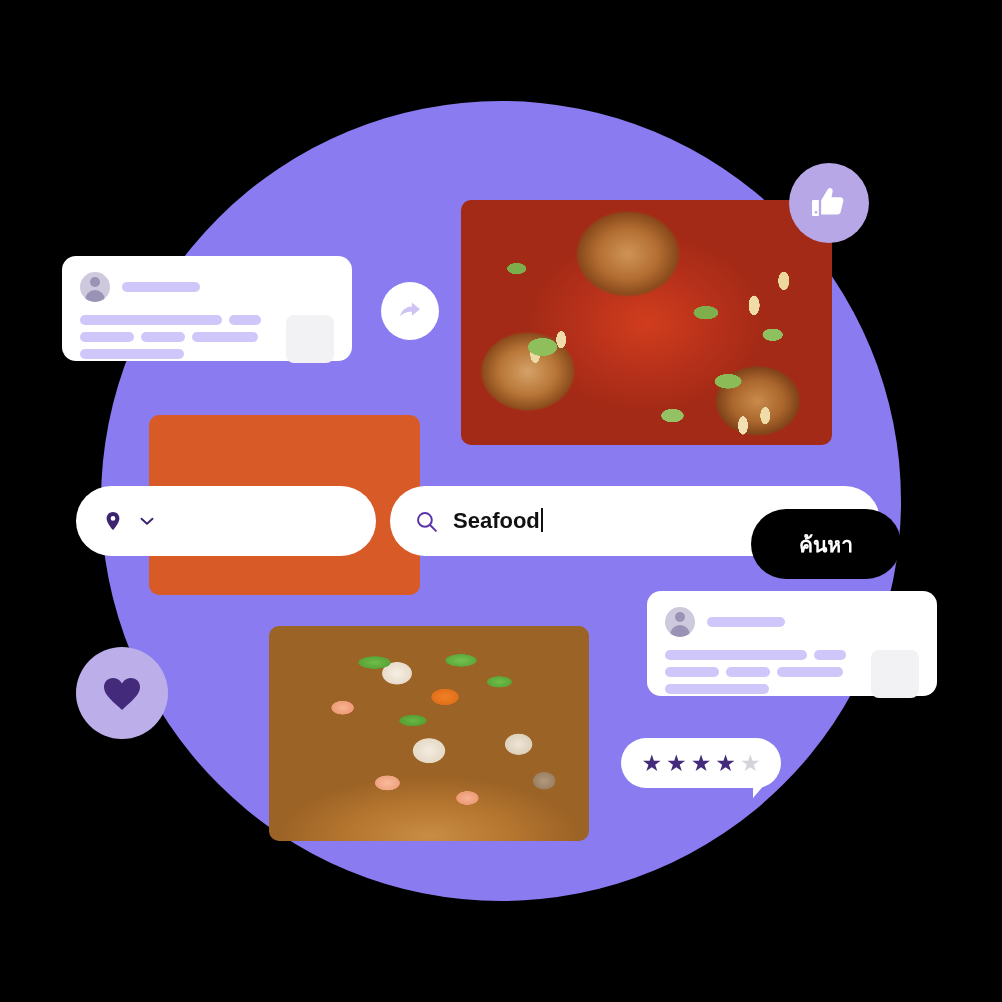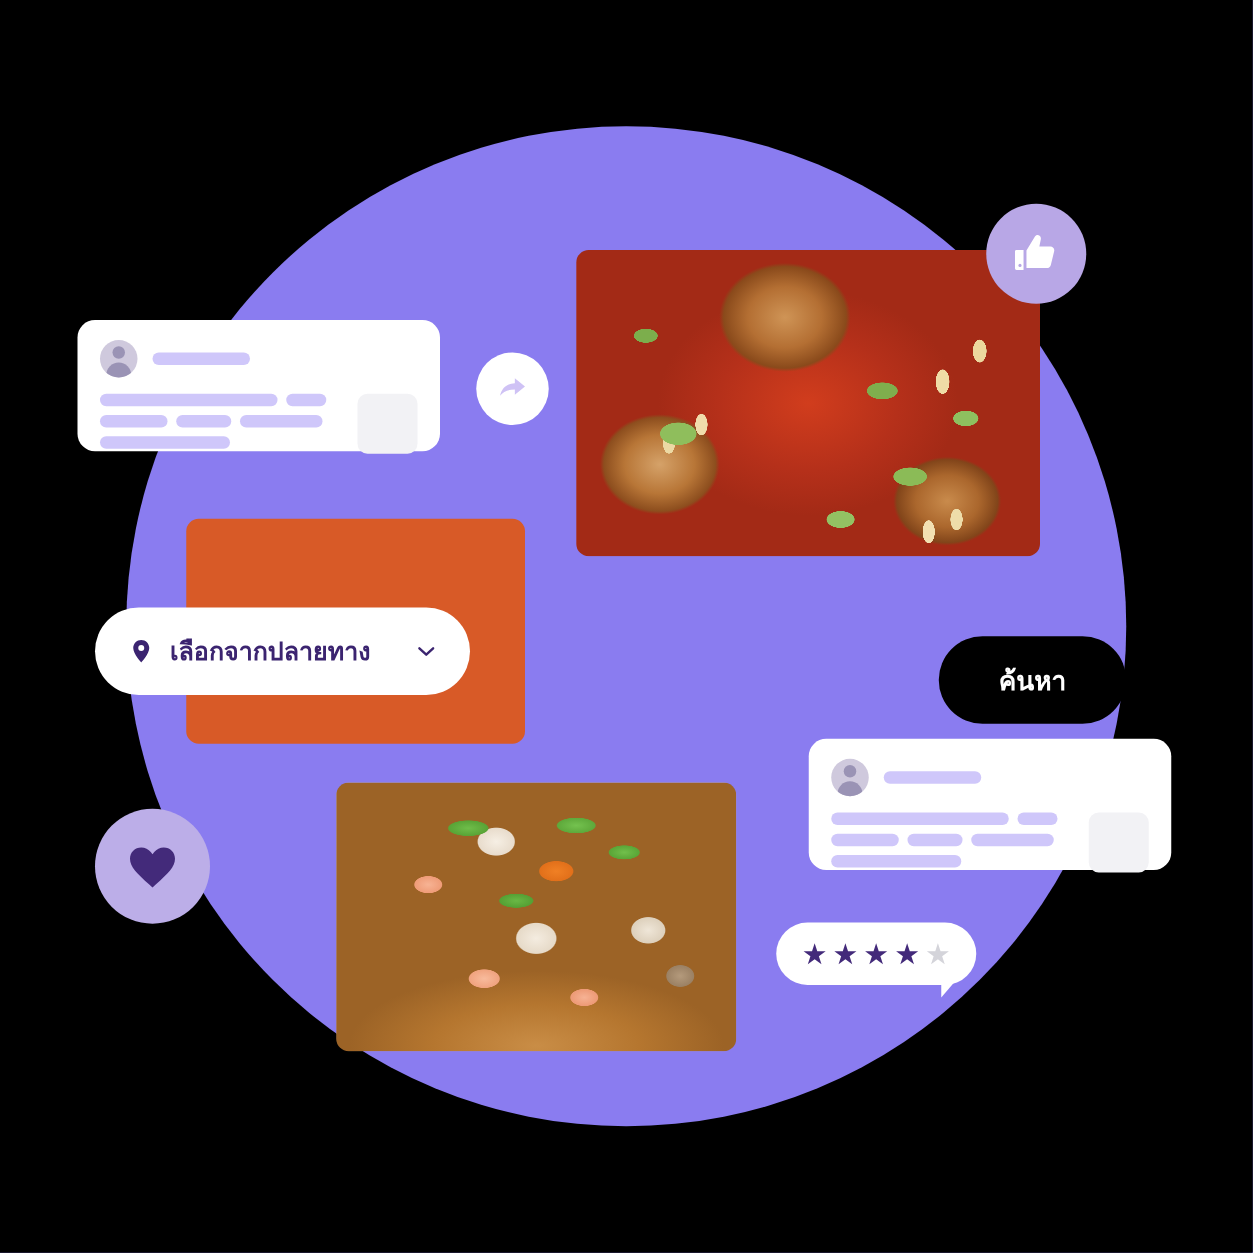--- a/index.html
+++ b/index.html
@@ -331,22 +331,28 @@
     <span class="star filled">★</span>
     <span class="star filled">★</span>
     <span class="star filled">★</span>
     <span class="star empty">★</span>
   </div>
 
   <div class="location-pill">
     <svg class="icon" width="22" height="22" viewBox="0 0 24 24">
       <path fill="#3b2470" d="M12 2.2c-3.9 0-7 3.1-7 7 0 5.2 7 12.6 7 12.6s7-7.4 7-12.6c0-3.9-3.1-7-7-7zm0 9.6a2.6 2.6 0 1 1 0-5.2 2.6 2.6 0 0 1 0 5.2z"></path>
     </svg>
-    <span class="location-label">เลือกจากปลายทาง</span>
     <svg class="icon" width="22" height="22" viewBox="0 0 24 24">
       <path fill="none" stroke="#3b2470" stroke-width="2.1" stroke-linecap="round" stroke-linejoin="round" d="M6 9.5l6 5.5 6-5.5"></path>
     </svg>
   </div>
 
+  <div class="search-pill">
+    <svg class="icon" width="25" height="25" viewBox="0 0 24 24">
+      <circle cx="10.5" cy="10.5" r="6.6" fill="none" stroke="#5b35a8" stroke-width="1.9"></circle>
+      <path d="M15.4 15.4L21 21" fill="none" stroke="#5b35a8" stroke-width="1.9" stroke-linecap="round"></path>
+    </svg>
+    <span class="search-value"><span>Seafood</span><span class="search-caret"></span></span>
+  </div>
 
   <button class="search-button">ค้นหา</button>
 
 </div>
 
 </body></html>

